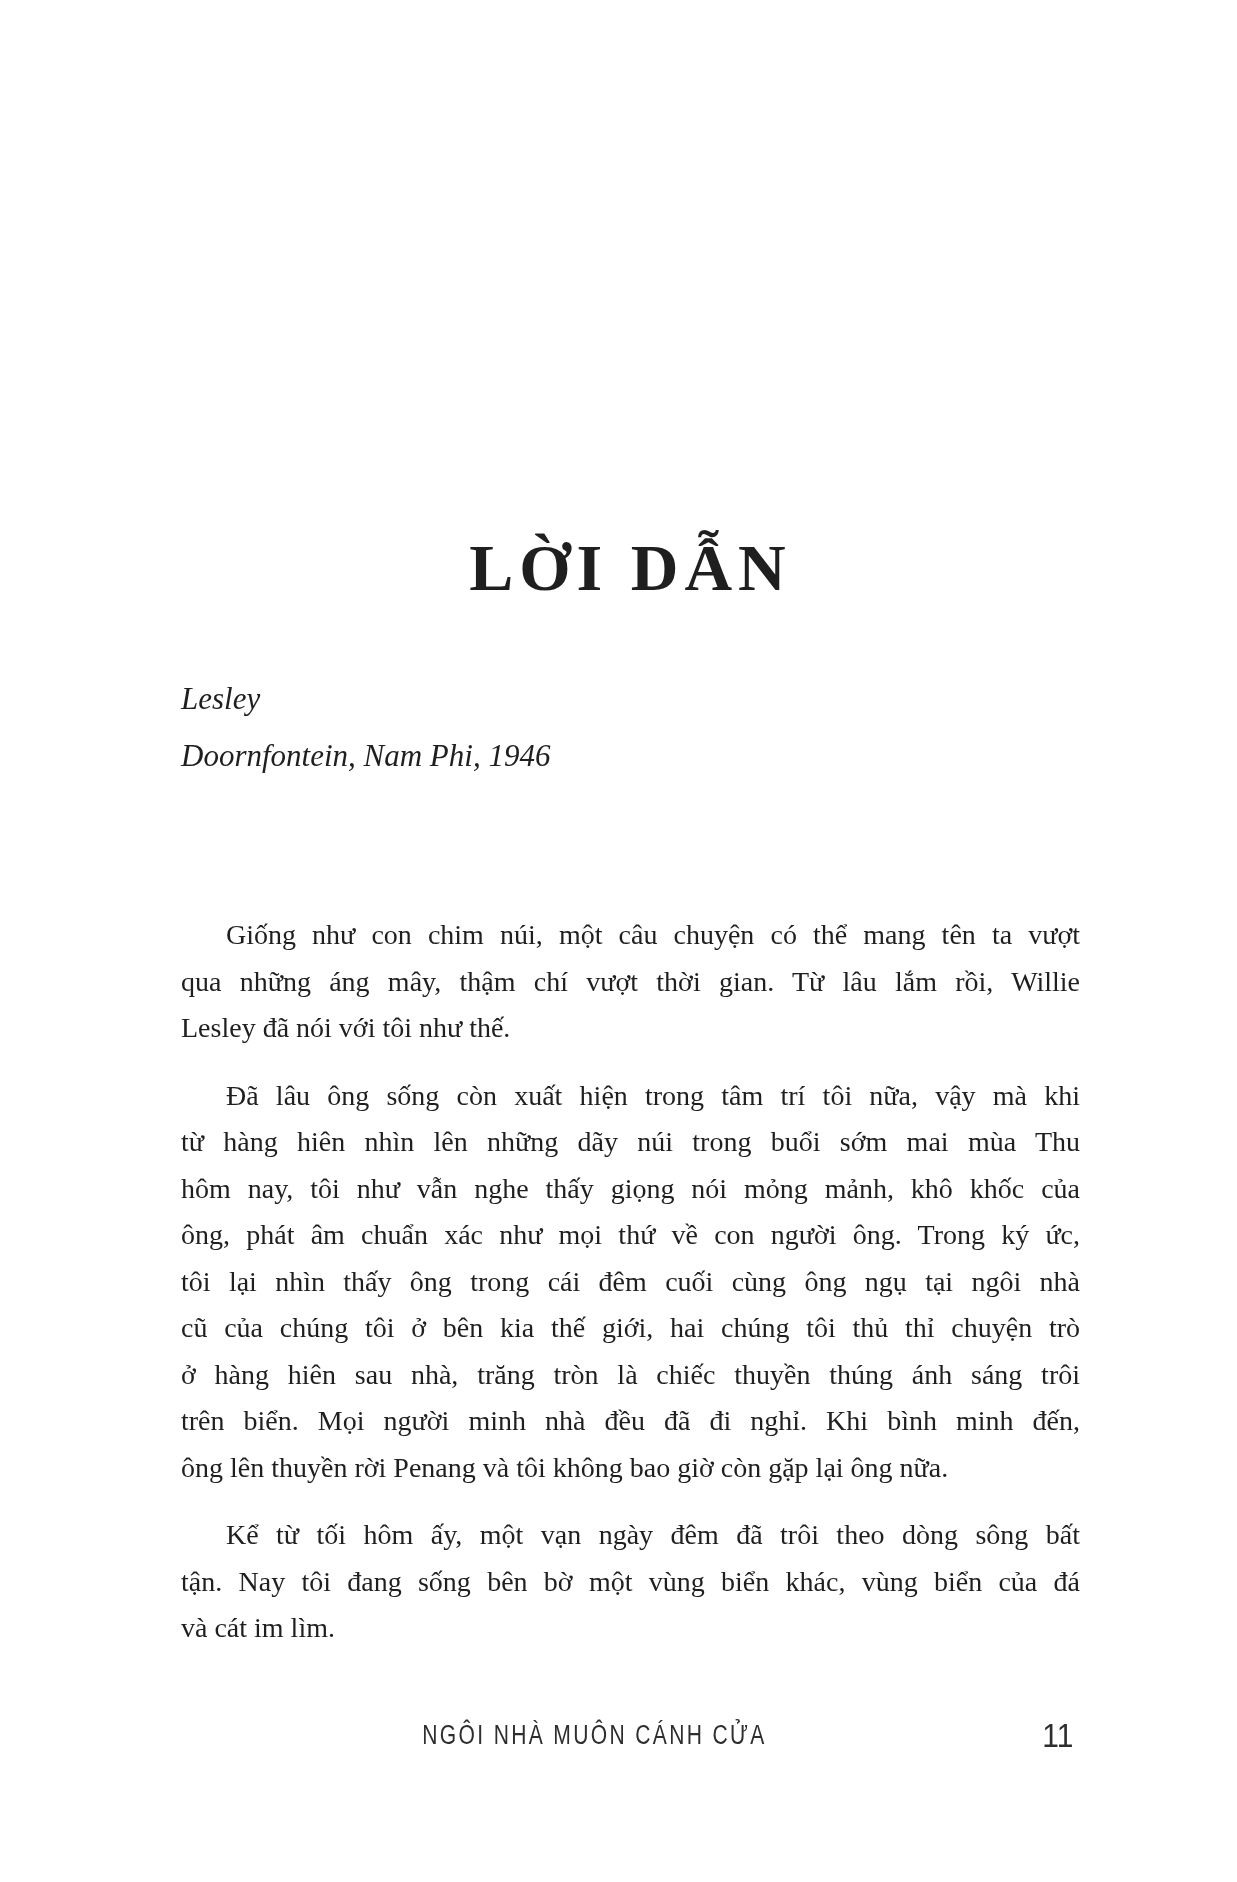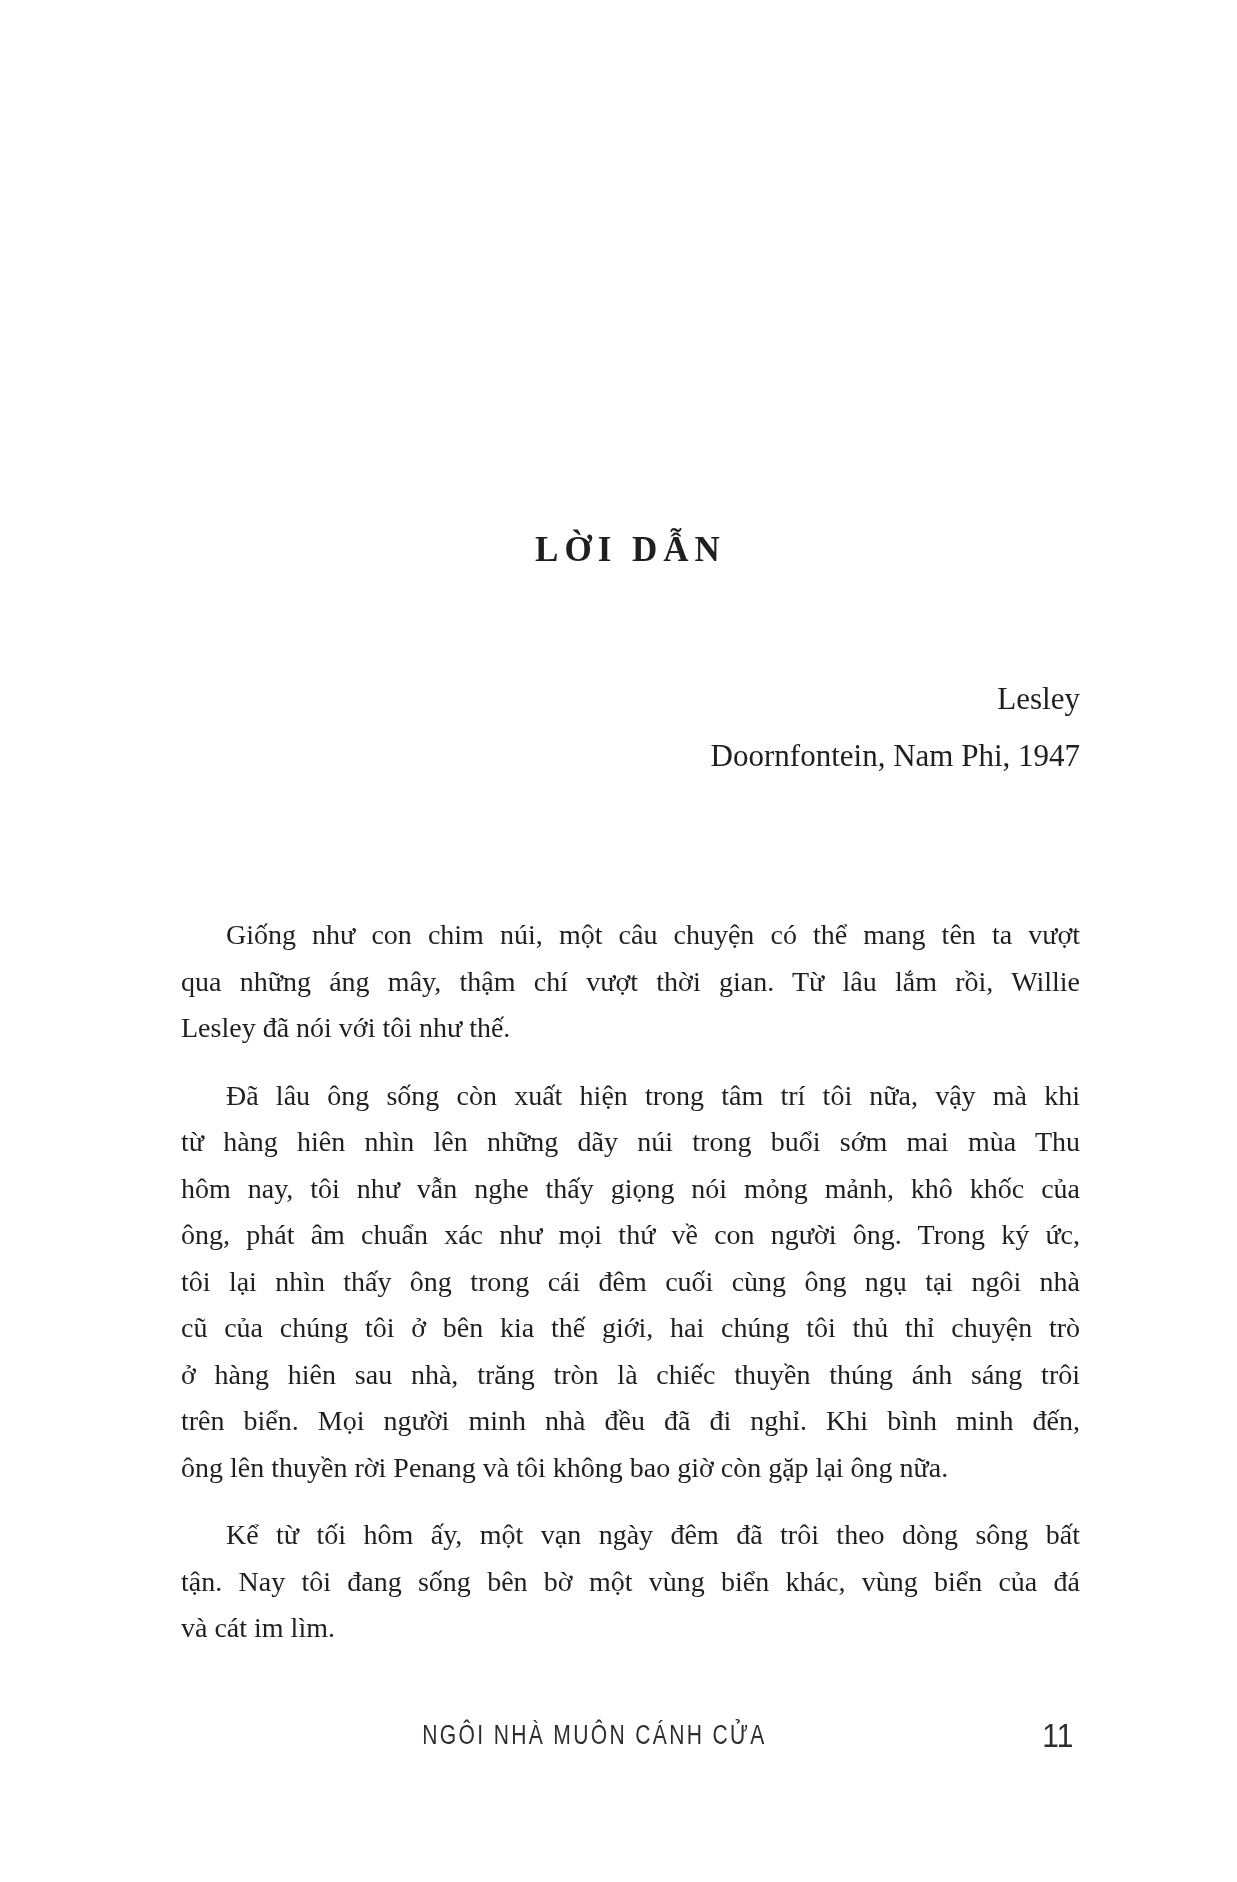--- a/index.html
+++ b/index.html
@@ -18,31 +18,32 @@
   }
   .title {
     position: absolute;
     left: 181px;
     top: 530px;
     width: 899px;
     margin: 0;
     text-align: center;
     font-family: "Liberation Serif", serif;
     font-weight: bold;
-    font-size: 35px;
+    font-size: 66px;
     letter-spacing: 6px;
     line-height: 1.15;
     color: var(--text, #1f1f1f);
   }
   .epigraph {
     position: absolute;
     left: 181px;
     top: 670px;
     width: 899px;
-    text-align: right;
+    text-align: left;
+    font-style: italic;
     font-size: 31px;
     line-height: 57px;
     color: var(--text, #1f1f1f);
   }
   .body-text {
     position: absolute;
     left: 181px;
     top: 912px;
     width: 899px;
     font-size: 28px;
@@ -93,21 +94,21 @@
 </style>
 </head>
 <body>
 
 <div class="page">
 
   <h1 class="title">LỜI DẪN</h1>
 
   <div class="epigraph">
     <div>Lesley</div>
-    <div>Doornfontein, Nam Phi, 1947</div>
+    <div>Doornfontein, Nam Phi, 1946</div>
   </div>
 
   <div class="body-text">
       <div class="para">
         <div class="b-line first">Giống như con chim núi, một câu chuyện có thể mang tên ta vượt</div>
         <div class="b-line">qua những áng mây, thậm chí vượt thời gian. Từ lâu lắm rồi, Willie</div>
         <div class="b-line last">Lesley đã nói với tôi như thế.</div>
       </div>
       <div class="para">
         <div class="b-line first">Đã lâu ông sống còn xuất hiện trong tâm trí tôi nữa, vậy mà khi</div>

